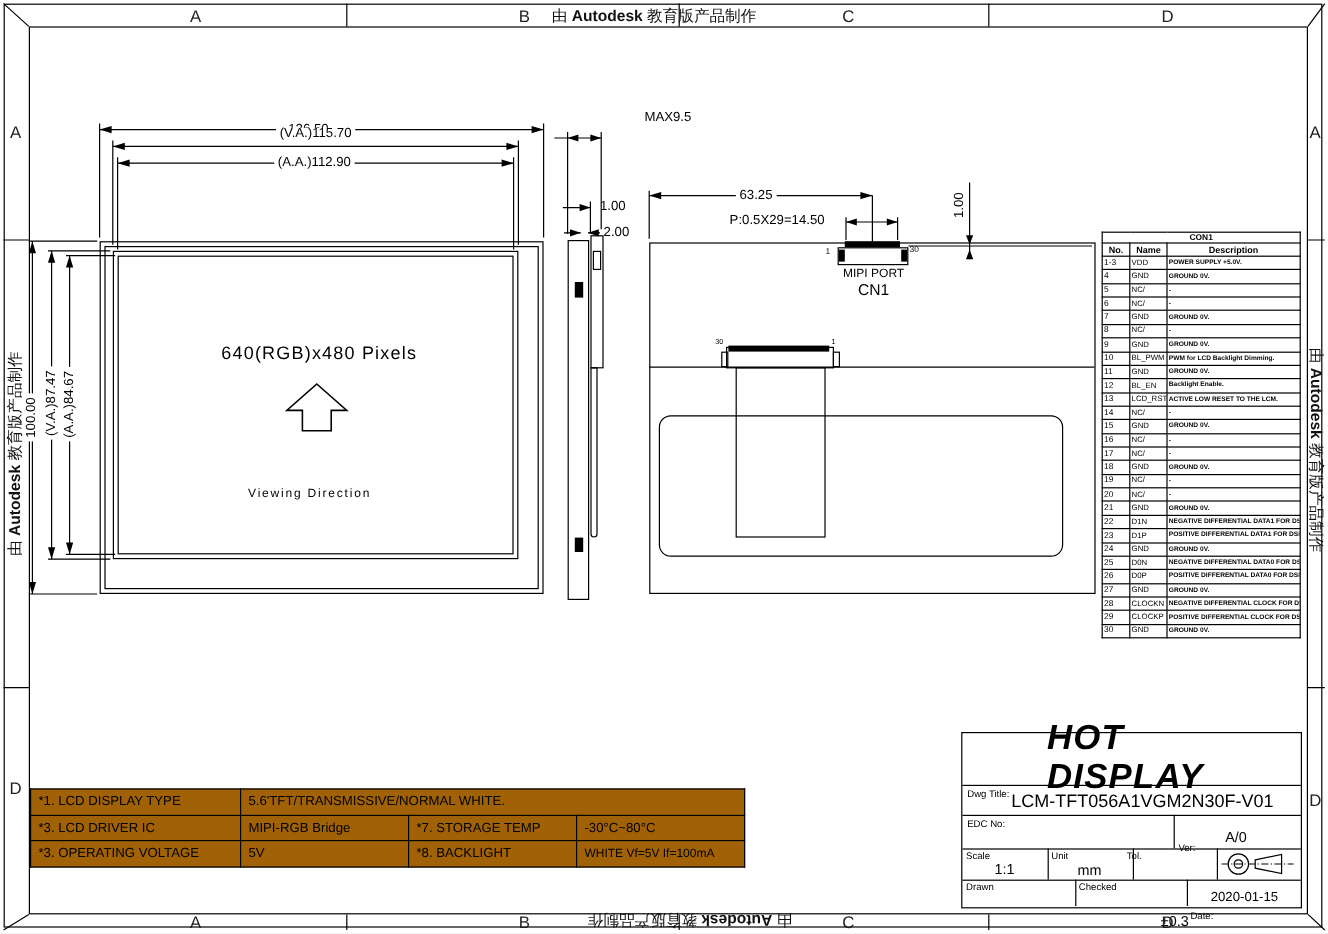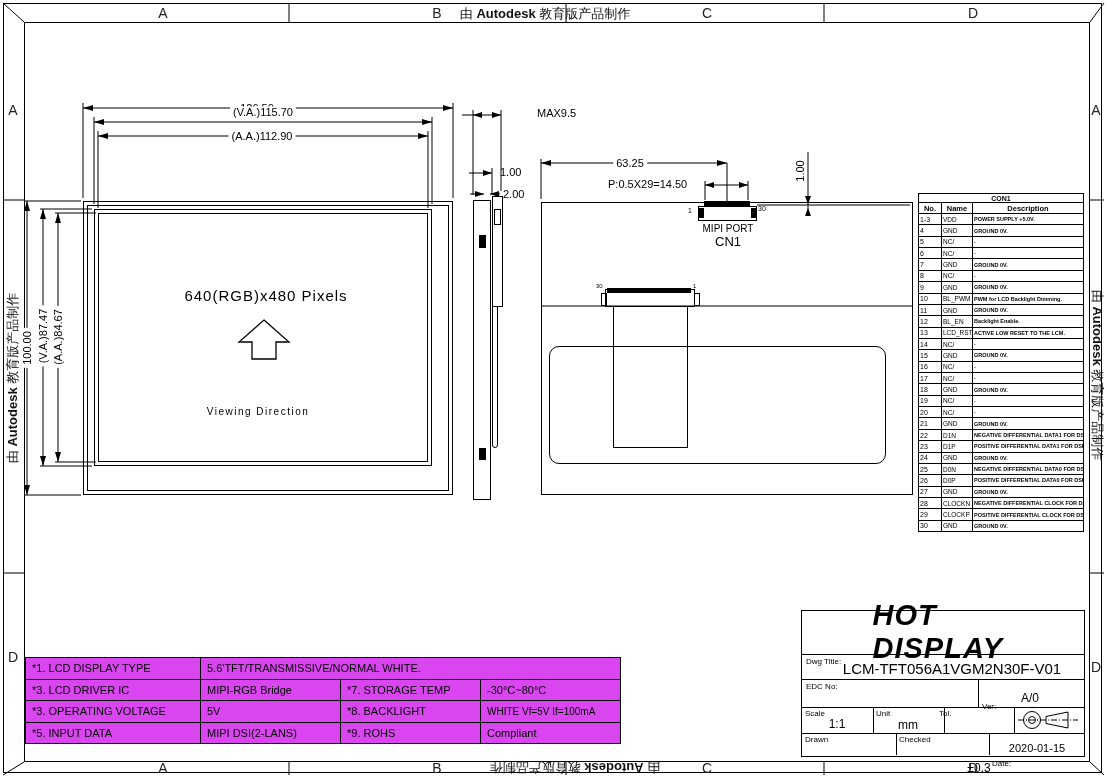--- a/index.html
+++ b/index.html
@@ -24,21 +24,21 @@
   
   table.con1{position:absolute;left:918px;top:193px;width:166px;border-collapse:collapse;table-layout:fixed;z-index:4;background:#fff;}
   table.con1 td,table.con1 th{border:1px solid #000;padding:0 1px;overflow:hidden;white-space:nowrap;font-weight:normal;}
   table.con1 .tt{height:8px;font-size:7px;text-align:center;font-weight:bold;}
   table.con1 .hd{height:10px;font-size:7.5px;text-align:center;font-weight:bold;}
   table.con1 td{height:10.36px;}
   table.con1 .no{font-size:7px;}
   table.con1 .nm{font-size:6.5px;}
   table.con1 .ds{font-size:5.5px;font-weight:bold;}
   
-  table.spec{position:absolute;left:25px;top:657px;width:595px;border-collapse:collapse;table-layout:fixed;z-index:4;background:#d946ef;}
+  table.spec{position:absolute;left:25px;top:657px;width:595px;border-collapse:collapse;table-layout:fixed;z-index:4;background:#a16207;}
   table.spec td{border:1px solid #000;height:20.6px;font-size:11px;padding:0 2px 0 6px;white-space:nowrap;overflow:hidden;}
   
   .tb{position:absolute;left:801px;top:610px;width:284px;height:147px;border:1.5px solid #000;box-sizing:border-box;z-index:4;background:#fff;}
   .tb .hline{position:absolute;left:0;width:100%;border-top:1px solid #000;}
   .tb .vline{position:absolute;border-left:1px solid #000;}
   .tb .lbl{position:absolute;font-size:8px;}
   .tb .val{position:absolute;font-size:12px;}
   .company{position:absolute;left:50%;top:21px;transform:translate(-50%,-50%);
            font-size:29px;font-weight:bold;font-style:italic;letter-spacing:1px;}
 </style>
@@ -172,21 +172,21 @@
         <polygon points="808,208 805,216 811,216"></polygon>
     </g>
   </svg>
 
   <div class="t dim ctr mask" style="left:257px;top:108px;">126.50</div>
   <div class="t dim ctr mask" style="left:263px;top:112px;">(V.A.)115.70</div>
   <div class="t dim ctr mask" style="left:262px;top:136px;">(A.A.)112.90</div>
   <div class="t dim rotL mask" style="left:27px;top:348px;">100.00</div>
   <div class="t dim rotL mask" style="left:43px;top:336px;">(V.A.)87.47</div>
   <div class="t dim rotL mask" style="left:58px;top:337px;">(A.A.)84.67</div>
-  <div class="t dim" style="left:504px;top:108px;padding-left:33px;">MAX9.5</div>
+  <div class="t dim" style="left:504px;top:93px;padding-left:33px;">MAX9.5</div>
   <div class="t dim" style="left:500px;top:167px;">1.00</div>
   <div class="t dim" style="left:503px;top:189px;">2.00</div>
   <div class="t dim ctr mask" style="left:630px;top:163px;">63.25</div>
   <div class="t dim" style="left:608px;top:179px;">P:0.5X29=14.50</div>
   <div class="t dim rotL" style="left:800px;top:171px;">1.00</div>
 
   <table class="con1">
     <colgroup>
         <col style="width:23px">
         <col style="width:31px">
@@ -362,26 +362,20 @@
       <td>*3. LCD DRIVER IC</td>
       <td>MIPI-RGB Bridge</td>
       <td>*7. STORAGE TEMP</td>
       <td>-30°C~80°C</td>
     </tr>
     <tr>
       <td>*3. OPERATING VOLTAGE</td>
       <td>5V</td>
       <td>*8. BACKLIGHT</td>
       <td style="font-size:10px;">WHITE Vf=5V If=100mA</td>
-    </tr>
-    <tr>
-      <td>*5. INPUT DATA</td>
-      <td>MIPI DSI(2-LANS)</td>
-      <td>*9. ROHS</td>
-      <td>Compliant</td>
     </tr>
   </tbody>
     </table>
 
   <div class="tb">
     <div class="company">HOT DISPLAY</div>
     <div class="hline" style="top:43px;"></div>
     <div class="lbl" style="left:4px;top:46px;">Dwg Title:</div>
     <div class="t ctr" style="left:150px;top:57px;font-size:15px;">LCM-TFT056A1VGM2N30F-V01</div>
     <div class="hline" style="top:68px;"></div>

